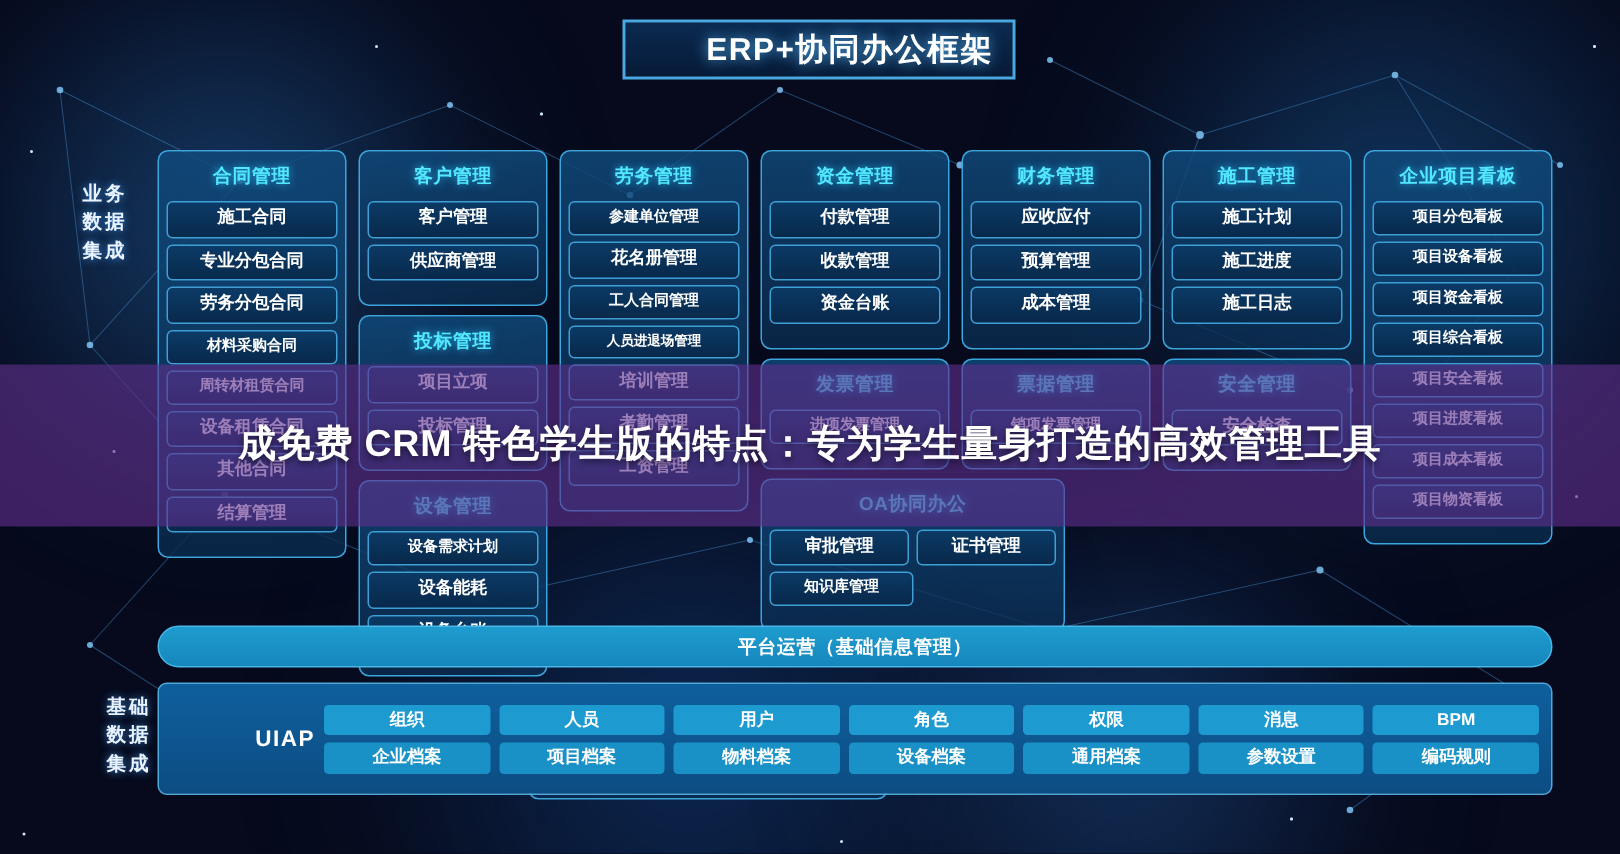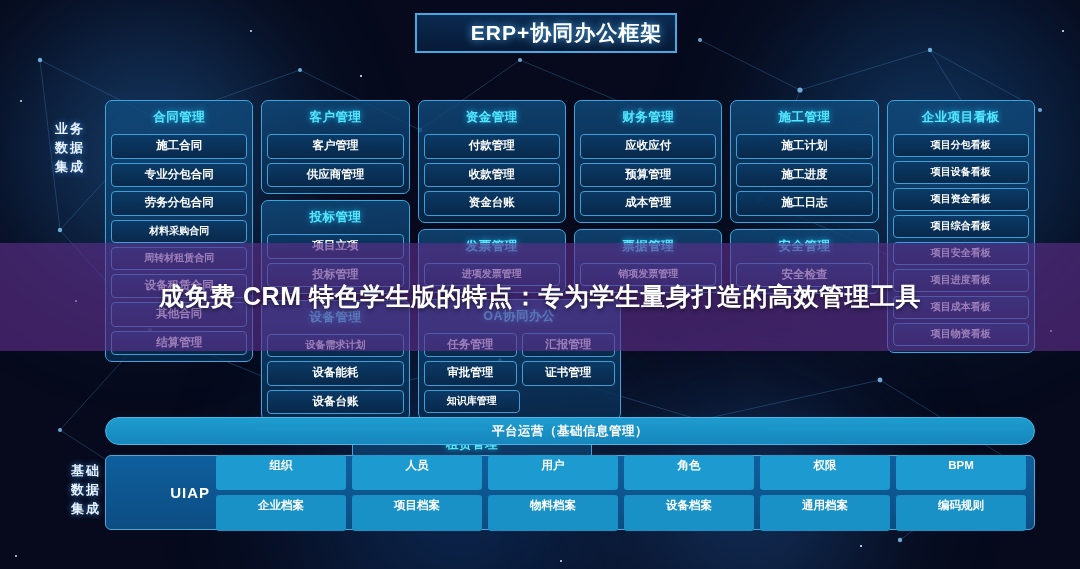--- a/index.html
+++ b/index.html
@@ -48,21 +48,21 @@
   
   .board{ position:absolute; left:105px; top:100px; width:930px; z-index:4; }
 
   .cols{ display:flex; gap:8px; align-items:flex-start; }
   .col{ flex:1 1 0; display:flex; flex-direction:column; gap:6px; min-width:0; }
 
   .group{
     border:1px solid #3aa6dd;
     border-radius:7px;
     background:linear-gradient(180deg,rgba(16,74,124,.82) 0%,rgba(10,44,80,.78) 100%);
-    padding:5px 5px 6px;
+    padding:5px 5px 16px;
     display:flex; flex-direction:column; gap:4px;
   }
   .g-head{
     color:#53e8ff; font-size:12.5px; font-weight:bold; text-align:center;
     padding:3px 0 4px; letter-spacing:.5px;
     text-shadow:0 0 6px rgba(40,200,255,.8);
   }
   .cell{
     border:1px solid #3d9fd6; border-radius:4px;
     background:linear-gradient(180deg,rgba(11,58,102,.92) 0%,rgba(8,40,74,.92) 100%);
@@ -99,21 +99,21 @@
   }
   .uiap-label{
     width:96px; flex:0 0 96px; text-align:right;
     color:#ffffff; font-size:15px; font-weight:bold; letter-spacing:1px;
   }
   .uiap-grid{ flex:1; display:flex; gap:6px; }
   .uiap-col{ flex:1 1 0; display:flex; flex-direction:column; gap:5px; }
   .uiap-cell{
     border-radius:3px; background:#1d9ad0;
     color:#ffffff; font-size:11.5px; font-weight:bold;
-    text-align:center; padding:5px 2px 19px; line-height:1;
+    text-align:center; padding:5px 2px 4px; line-height:1;
     white-space:nowrap; overflow:hidden;
   }
   .uiap-cell.b{ background:#1991c7; }
 
   
   .overlay{
     position:absolute; left:0; top:243px; width:1080px; height:108px; z-index:20;
     background:rgba(96,46,140,.62);
     display:flex; align-items:center; justify-content:center;
   }
@@ -229,39 +229,47 @@
       </div>
       <div class="group">
         <div class="g-head">设备管理</div>
         <div class="cell sm">设备需求计划</div>
         <div class="cell">设备能耗</div>
         <div class="cell">设备台账</div>
       </div>
     </div>
 
 
+    <div class="col">
+      <div class="group">
+        <div class="g-head">劳务管理</div>
+        <div class="cell sm">参建单位管理</div>
+        <div class="cell">花名册管理</div>
+        <div class="cell sm">工人合同管理</div>
+        <div class="cell xs">人员进退场管理</div>
+        <div class="cell">培训管理</div>
+        <div class="cell">考勤管理</div>
+        <div class="cell">工资管理</div>
+      </div>
+    </div>
 
     <div class="col">
       <div class="group">
         <div class="g-head">资金管理</div>
         <div class="cell">付款管理</div>
         <div class="cell">收款管理</div>
         <div class="cell">资金台账</div>
       </div>
       <div class="group">
         <div class="g-head">发票管理</div>
         <div class="cell sm">进项发票管理</div>
       </div>
 
       <div class="group" style="width:203px;">
         <div class="g-head">OA协同办公</div>
-        <div class="pair">
-          <div class="cell">任务管理</div>
-          <div class="cell">汇报管理</div>
-        </div>
         <div class="pair">
           <div class="cell">审批管理</div>
           <div class="cell">证书管理</div>
         </div>
         <div class="pair">
           <div class="cell sm">知识库管理</div>
           <div style="flex:1 1 0;"></div>
         </div>
       </div>
     </div>
@@ -340,20 +348,24 @@
     </div>
     <div class="uiap-col">
       <div class="uiap-cell">角色</div>
       <div class="uiap-cell b">设备档案</div>
     </div>
     <div class="uiap-col">
       <div class="uiap-cell">权限</div>
       <div class="uiap-cell b">通用档案</div>
     </div>
     <div class="uiap-col">
+      <div class="uiap-cell">消息</div>
+      <div class="uiap-cell b">参数设置</div>
+    </div>
+    <div class="uiap-col">
       <div class="uiap-cell">BPM</div>
       <div class="uiap-cell b">编码规则</div>
     </div>
   </div>
 </div>
 
 <div class="overlay">
   <div class="overlay-text">成免费 CRM 特色学生版的特点：专为学生量身打造的高效管理工具</div>
 </div>
 

